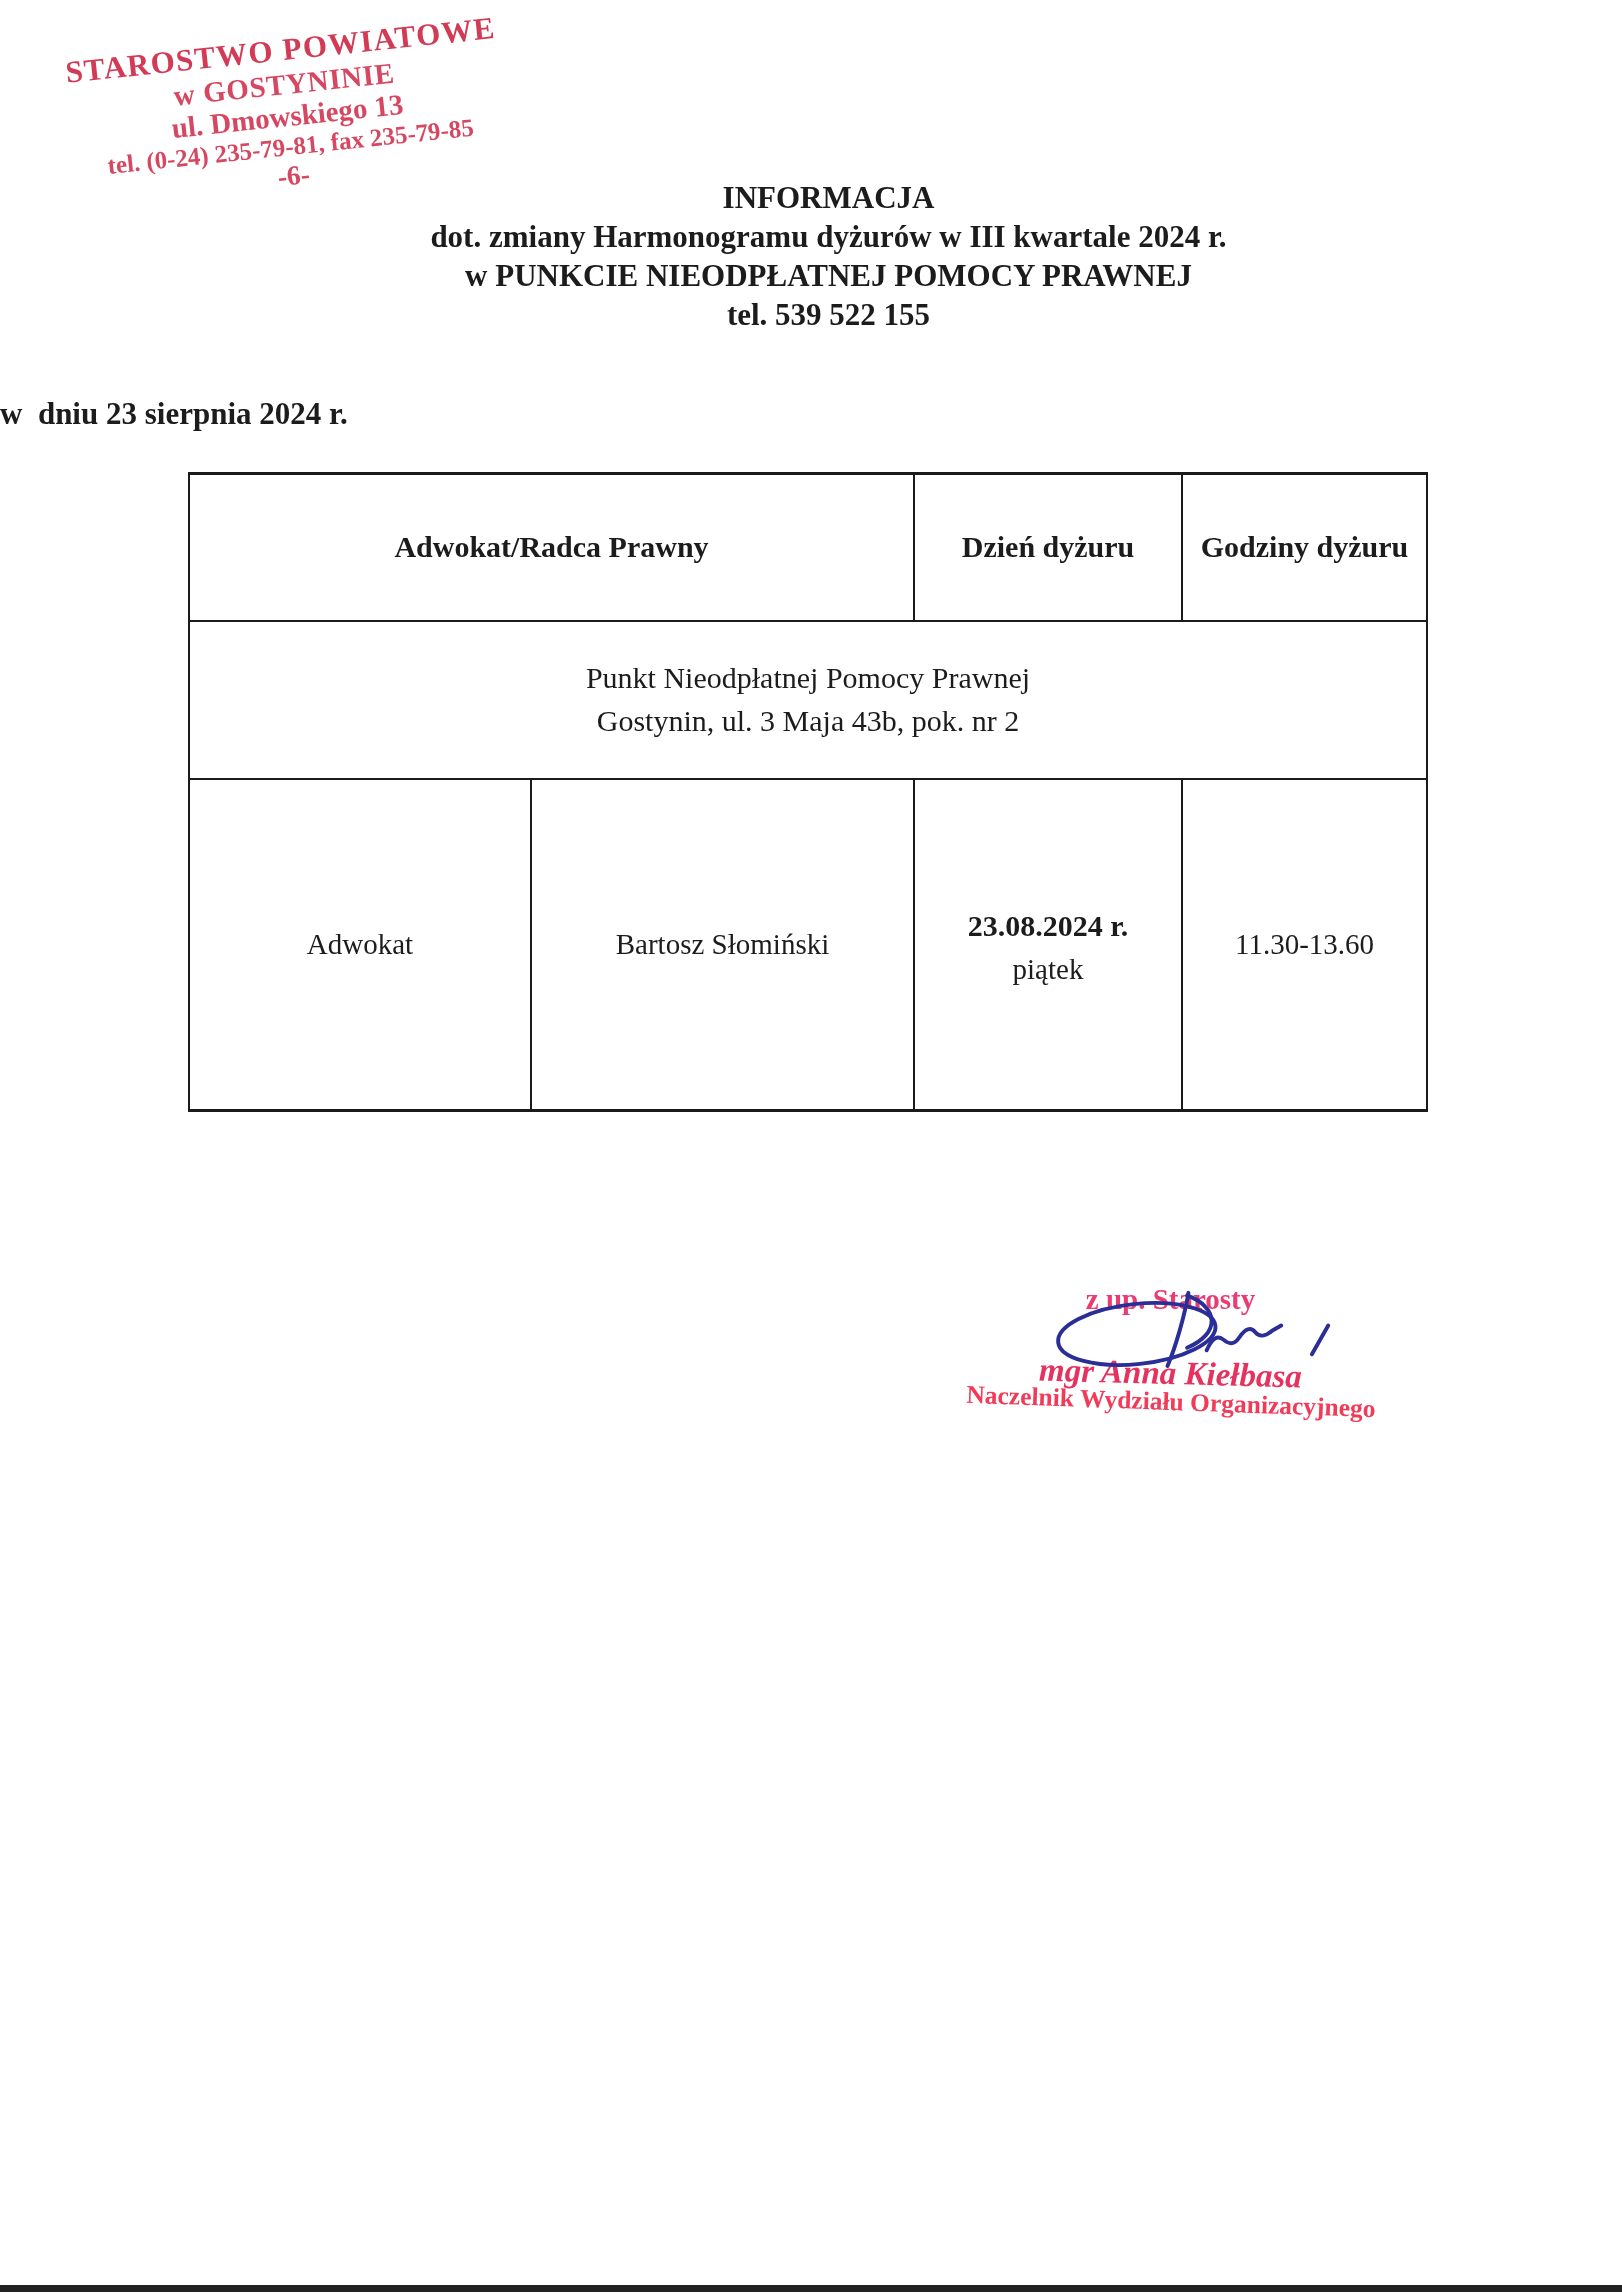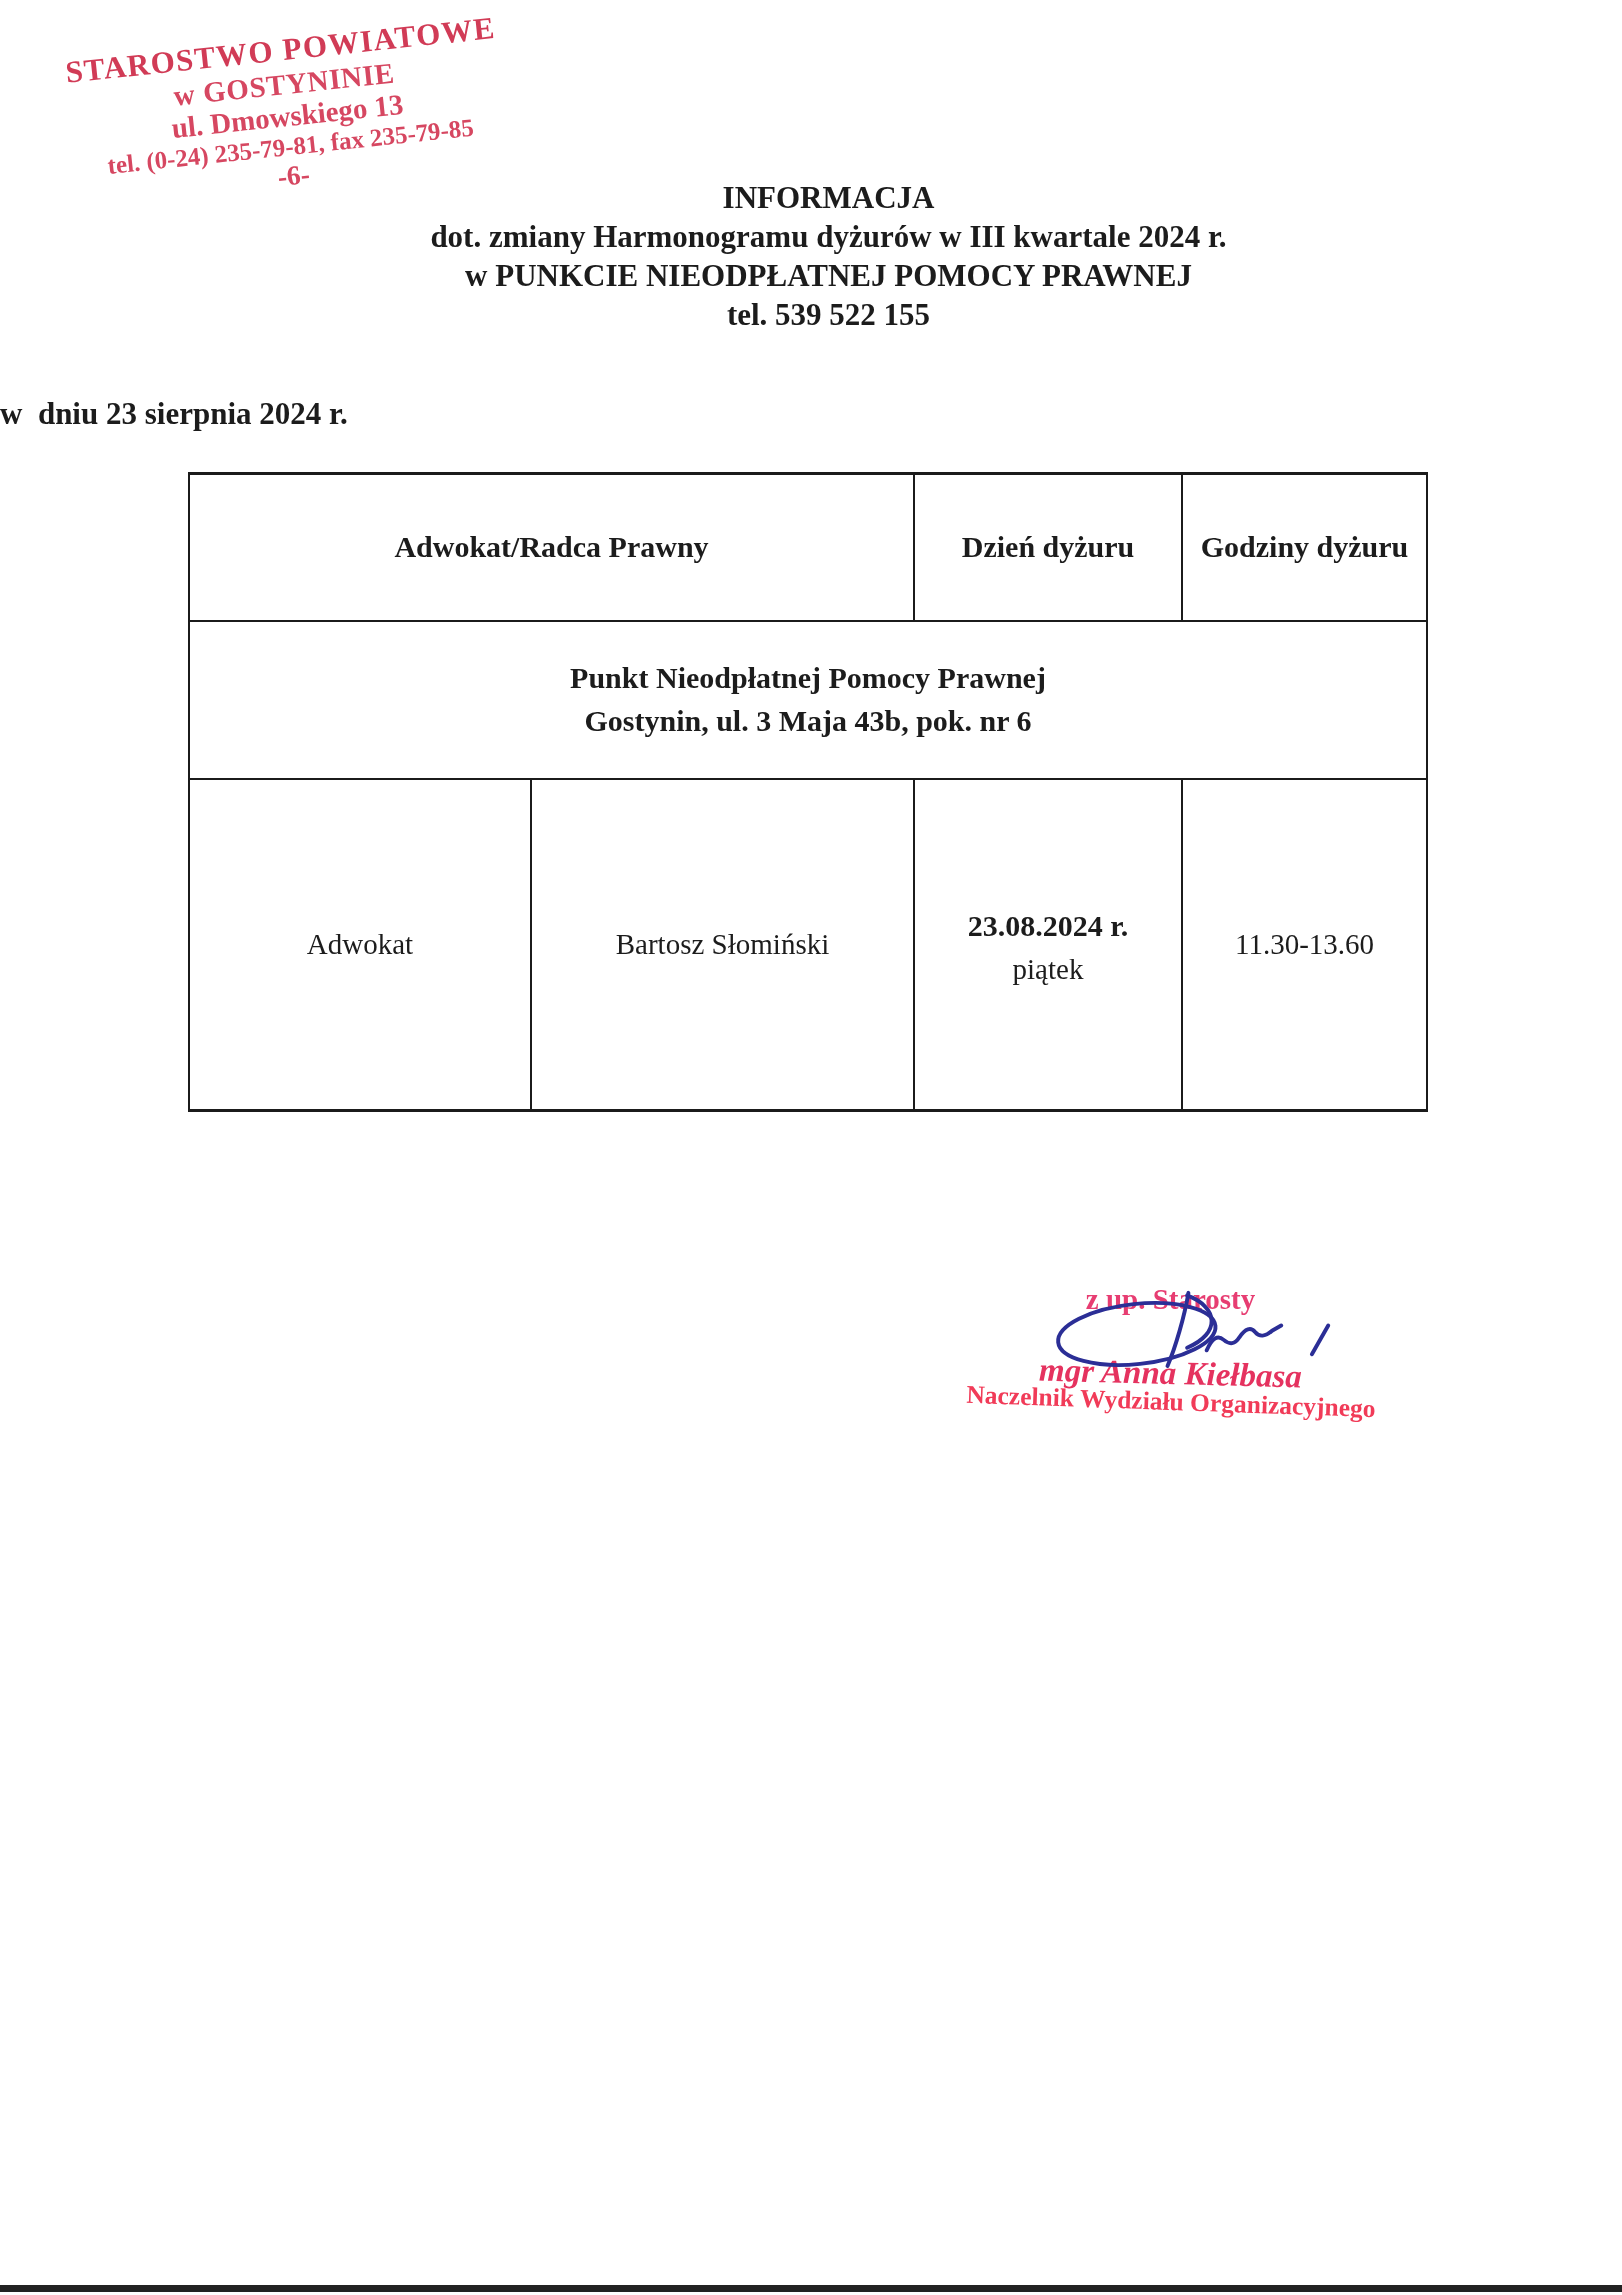--- a/index.html
+++ b/index.html
@@ -48,21 +48,21 @@
   }
   table.schedule td{
     border:2px solid #1b1b1b;
     text-align:center;vertical-align:middle;
     font-size:30px;
     padding:0 6.5px;
   }
   tr.hdr{height:147px;}
   tr.hdr td{font-weight:bold;line-height:1.28;}
   tr.merged{height:158px;}
-  tr.merged td{font-weight:bold;line-height:1.42;}
+  tr.merged td{font-weight:normal;line-height:1.42;}
   tr.data td{font-weight:normal;font-size:29px;line-height:1.45;}
   tr.data .dt{font-weight:bold;font-size:30px;margin-top:6px;}
   
   .note{
     position:absolute;left:182px;top:1153px;width:1276px;
     font-weight:bold;font-size:30px;white-space:nowrap;letter-spacing:-0.2px;
   }
   
   .sig-upstar{
     position:absolute;left:1007px;top:1283px;width:327px;
@@ -117,21 +117,21 @@
     </colgroup>
     <tbody>
       <tr class="hdr">
         <td colspan="2">Adwokat/Radca Prawny</td>
         <td>Dzień dyżuru</td>
         <td>Godziny dyżuru</td>
       </tr>
       <tr class="merged">
         <td colspan="4">
           <div>Punkt Nieodpłatnej Pomocy Prawnej</div>
-          <div>Gostynin, ul. 3 Maja 43b, pok. nr 6</div>
+          <div>Gostynin, ul. 3 Maja 43b, pok. nr 2</div>
         </td>
       </tr>
       <tr class="data">
         <td>Adwokat</td>
         <td>Bartosz Słomiński</td>
         <td>
           <div class="dt">23.08.2024 r.</div>
           <div>piątek</div>
         </td>
         <td>11.30-13.60</td>

